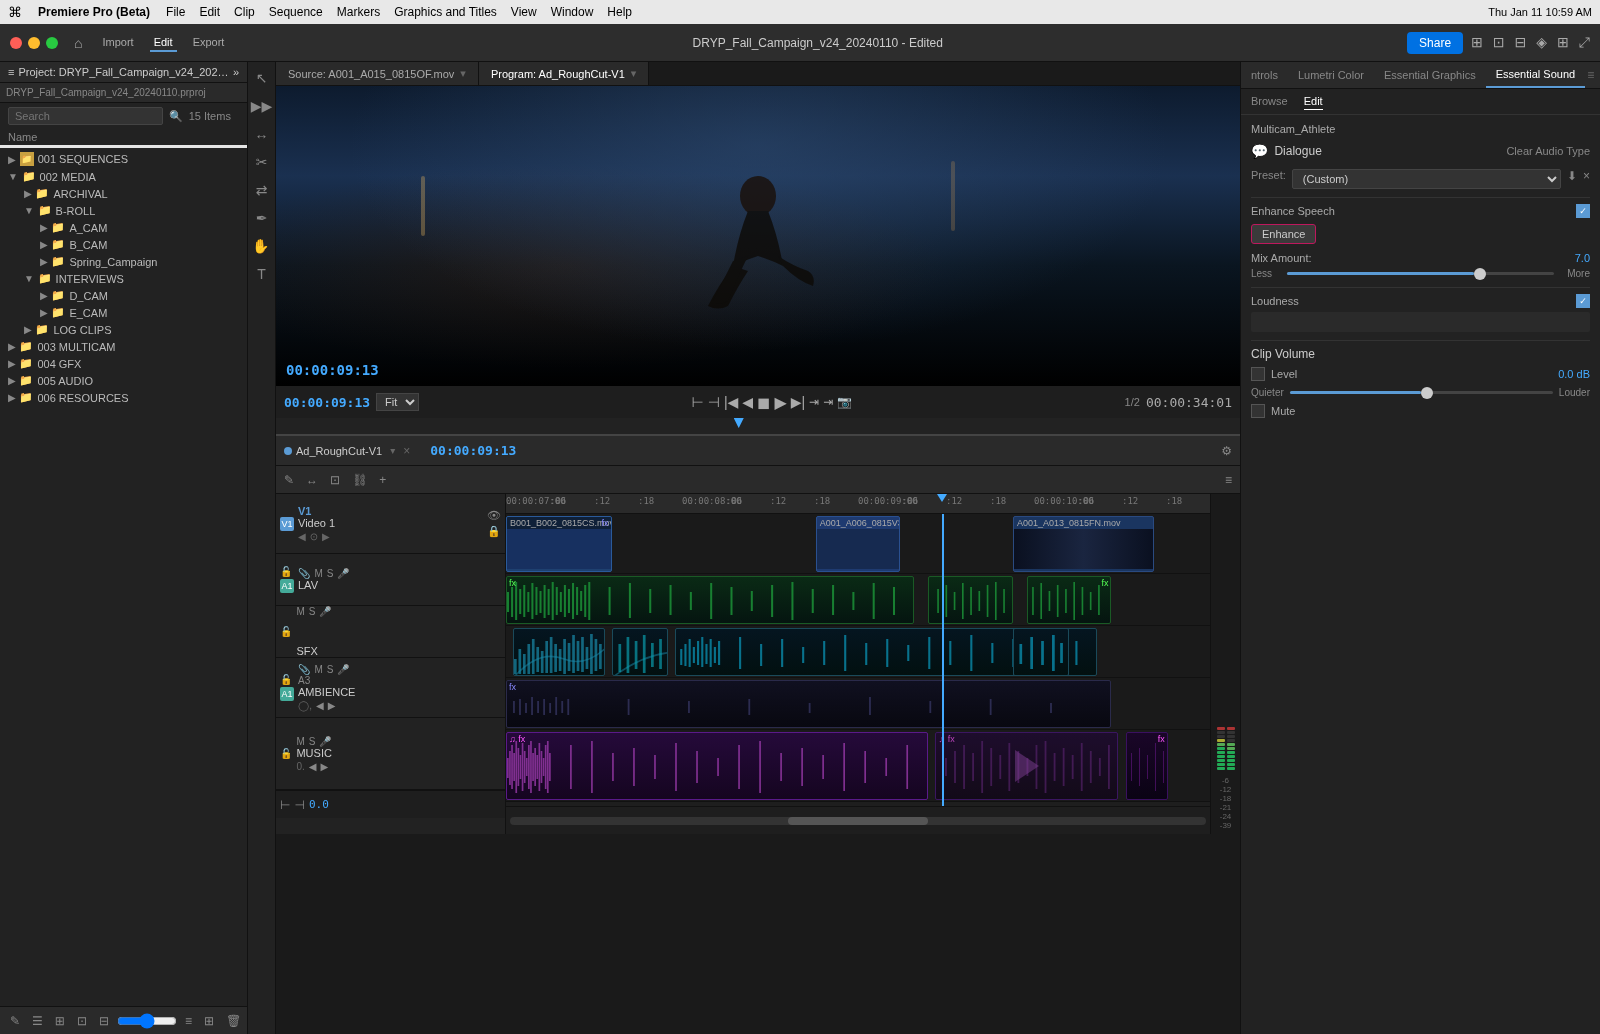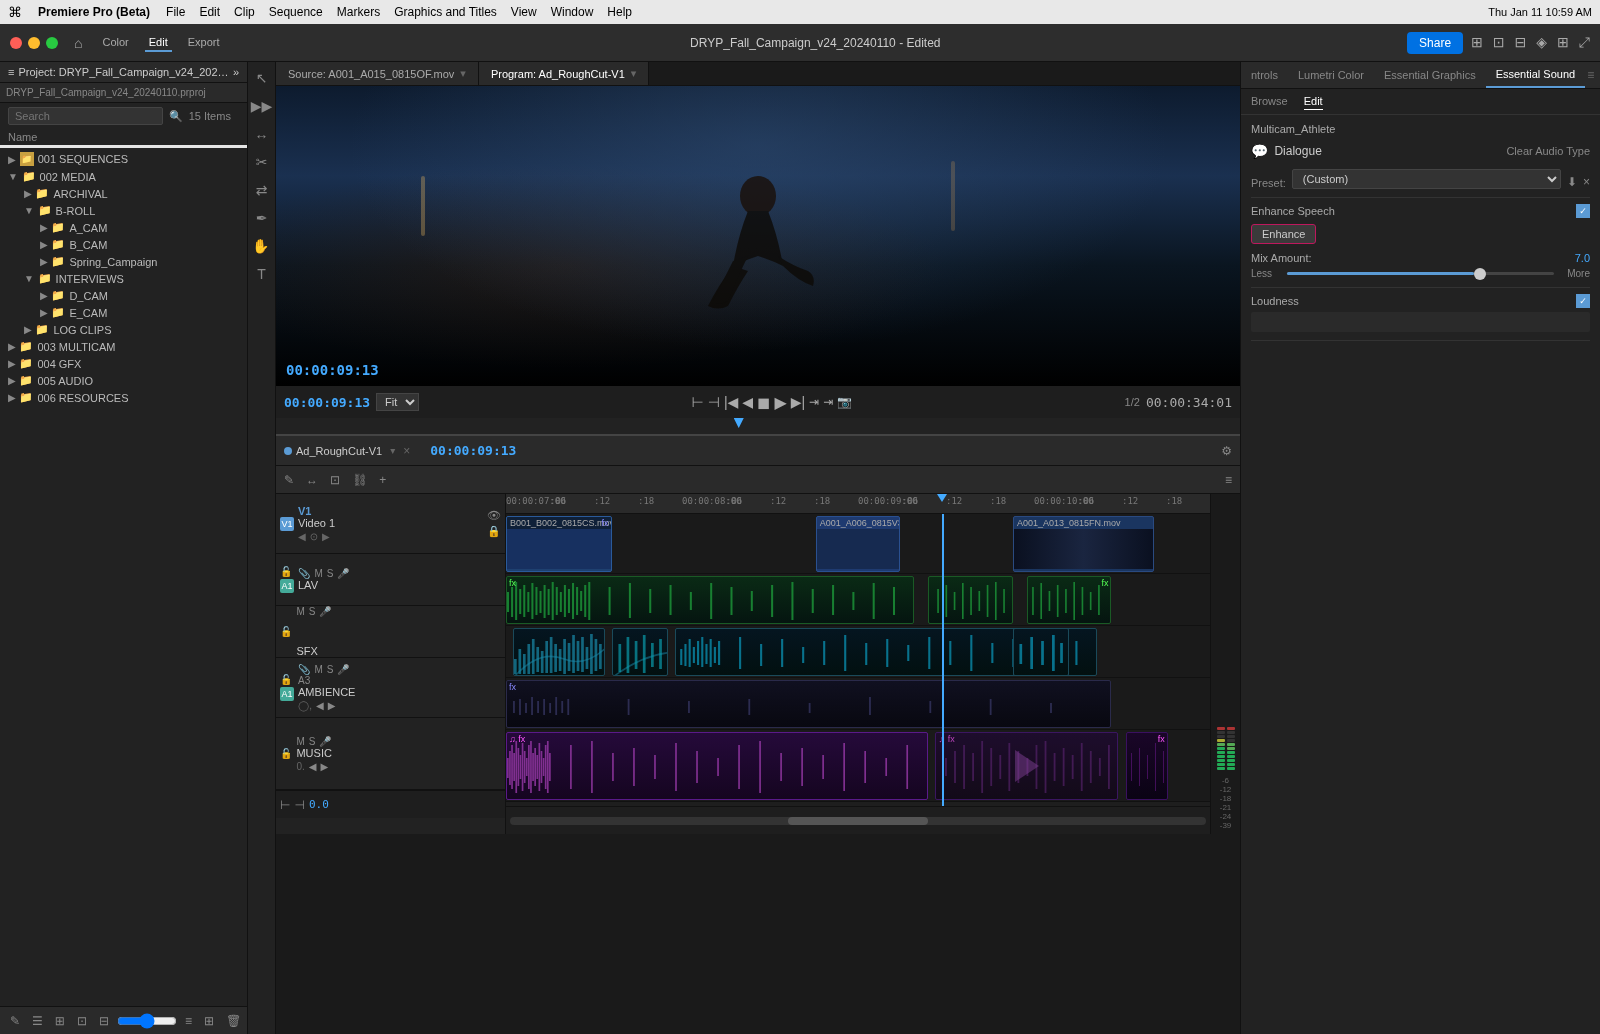--- a/index.html
+++ b/index.html
@@ -53,21 +53,21 @@
     .panel-tab { padding: 6px 10px; color: #888; font-size: 11px; cursor: pointer; white-space: nowrap; }
     .panel-tab.active { color: #fff; border-bottom: 2px solid #5b9bd5; }
     .es-sub-tabs { display: flex; gap: 16px; padding: 4px 10px; border-bottom: 1px solid #333; }
     .es-sub-tab { color: #888; font-size: 11px; cursor: pointer; padding: 2px 0; }
     .es-sub-tab.active { color: #fff; border-bottom: 1px solid #fff; }
     .es-content { padding: 8px 10px; flex: 1; overflow-y: auto; }
     .es-clip-name { color: #aaa; font-size: 11px; margin-bottom: 8px; display: flex; align-items: center; gap: 4px; }
     .es-section { margin-bottom: 10px; }
     .es-section-header { display: flex; align-items: center; gap: 6px; margin-bottom: 6px; }
     .clear-btn { margin-left: auto; color: #888; font-size: 11px; cursor: pointer; }
-    .preset-row { display: flex; align-items: flex-end; gap: 6px; margin-bottom: 8px; }
+    .preset-row { display: flex; align-items: flex-start; gap: 6px; margin-bottom: 8px; }
     .preset-label { color: #888; font-size: 11px; }
     .preset-dropdown { background: #333; border: 1px solid #444; color: #ccc; font-size: 11px; padding: 2px 6px; border-radius: 2px; flex: 1; }
     .preset-icons { display: flex; gap: 6px; color: #888; font-size: 12px; }
     .es-subsection { margin-bottom: 8px; }
     .es-checkbox { width: 14px; height: 14px; border: 1px solid #555; background: #333; display: flex; align-items: center; justify-content: center; cursor: pointer; }
     .es-checkbox.checked { background: #5b9bd5; border-color: #5b9bd5; }
     .es-checkbox.checked::after { content: '✓'; color: #fff; font-size: 9px; }
     .enhance-btn { background: #3a3a3a; border: 1px solid #be185d; color: #ccc; padding: 3px 10px; border-radius: 3px; cursor: pointer; font-size: 11px; }
     .slider-row { display: flex; align-items: center; gap: 6px; margin: 4px 0; }
     .slider-label { color: #888; font-size: 10px; min-width: 30px; }
@@ -134,21 +134,21 @@
 </div>
 
 <div class="app-toolbar">
   <div class="traffic-lights">
     <div class="tl red"></div>
     <div class="tl yellow"></div>
     <div class="tl green"></div>
   </div>
   <span class="home-btn">⌂</span>
   <div class="app-toolbar-nav">
-    <span class="nav-item">Color</span>
+    <span class="nav-item">Import</span>
     <span class="nav-item active">Edit</span>
     <span class="nav-item">Export</span>
   </div>
   <div class="app-title">DRYP_Fall_Campaign_v24_20240110 - Edited</div>
   <button class="share-btn">Share</button>
   <div class="toolbar-right-icons">
     <span>⊞</span>
     <span>⊡</span>
     <span>⊟</span>
     <span>◈</span>
@@ -932,15 +932,37 @@
           <div class="es-checkbox checked"></div>
         </div>
 
         <div style="height:20px;background:#2a2a2a;border-radius:2px;margin:4px 0;display:flex;align-items:center;padding:0 4px;">
           <div style="height:6px;width:60%;background:linear-gradient(90deg,#2a8;#5a5;#aa3;#a33);border-radius:3px;"></div>
         </div>
       </div>
 
       <div class="divider"></div>
 
+      <div class="es-subsection">
+        <div style="color:#ccc;font-size:12px;font-weight:500;margin-bottom:6px;">Clip Volume</div>
+
+        <div style="display:flex;align-items:center;gap:6px;margin-bottom:6px;">
+          <div class="es-checkbox"></div>
+          <span style="color:#aaa;font-size:11px;flex:1;">Level</span>
+          <span style="color:#44aaff;font-size:11px;">0.0 dB</span>
+        </div>
+        <div class="slider-row">
+          <span class="slider-label">Quieter</span>
+          <div class="slider-track" style="flex:1;">
+            <div class="slider-fill" style="width:50%;"></div>
+            <div class="slider-thumb" style="left:50%;"></div>
+          </div>
+          <span class="slider-label right">Louder</span>
+        </div>
+
+        <div style="display:flex;align-items:center;gap:6px;margin-top:6px;">
+          <div class="es-checkbox"></div>
+          <span style="color:#aaa;font-size:11px;">Mute</span>
+        </div>
+      </div>
     </div>
   </div>
 </div>
 
 </body></html>

